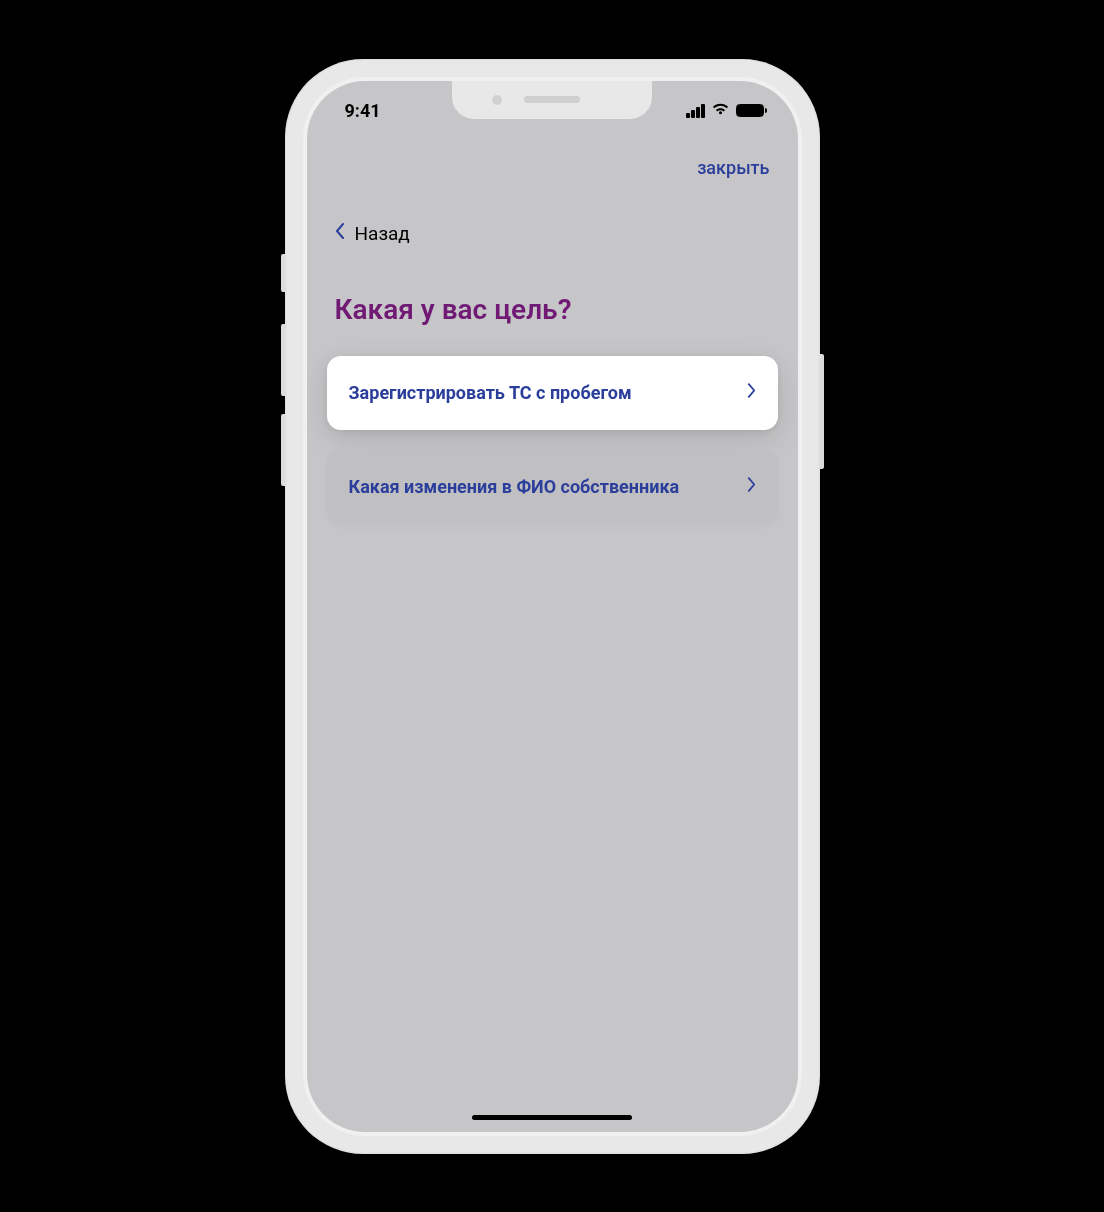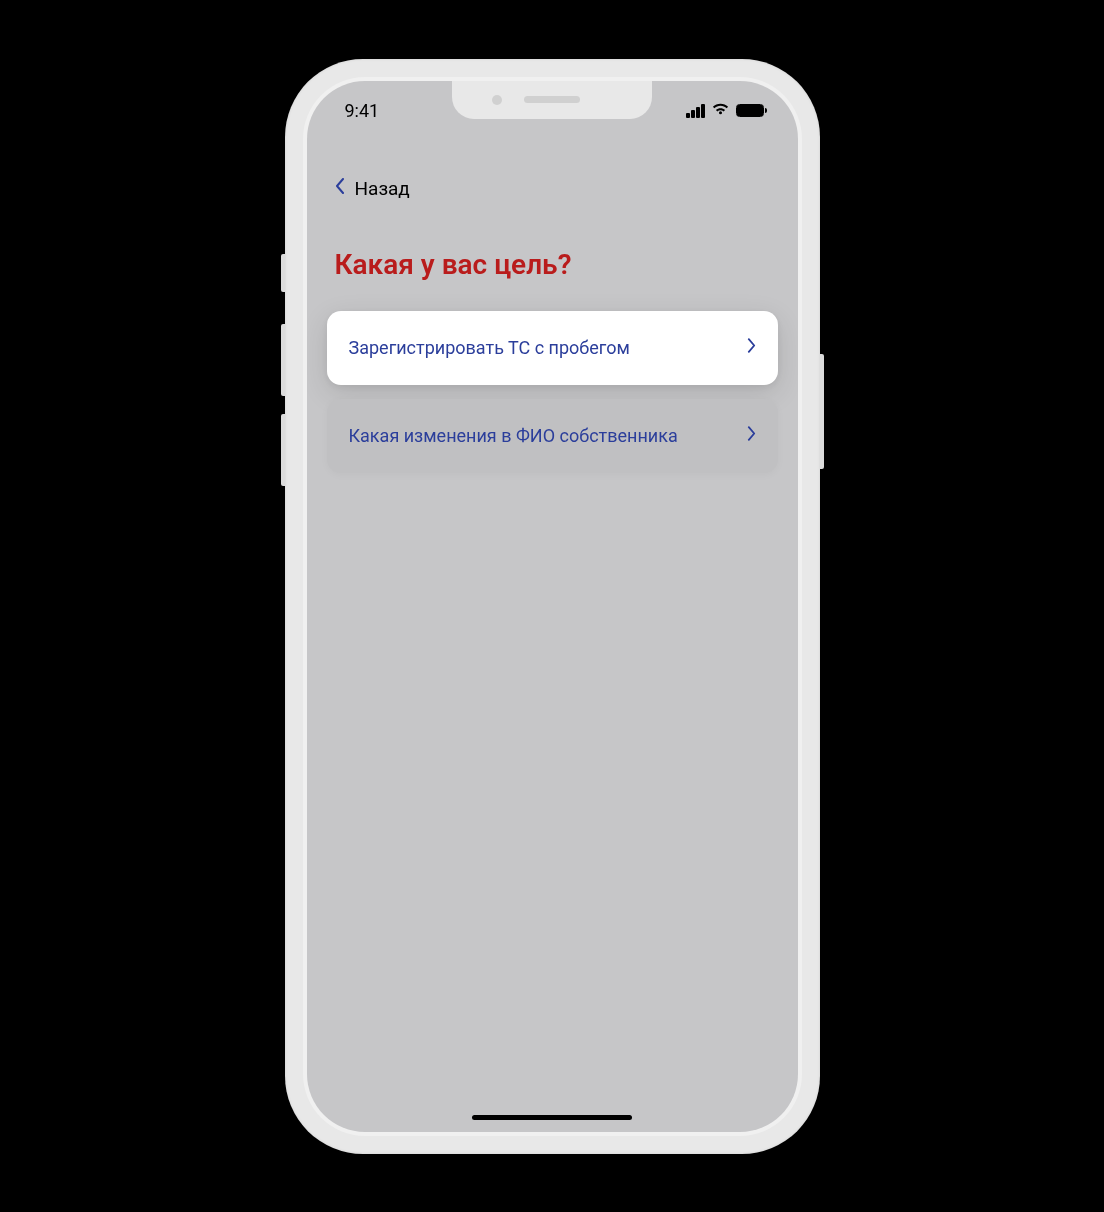--- a/index.html
+++ b/index.html
@@ -98,21 +98,21 @@
       height: 52px;
       display: flex;
       align-items: center;
       justify-content: space-between;
       padding: 0 34px 0 38px;
       padding-top: 8px;
       position: relative;
       z-index: 50;
     }
     .status-time {
-      font-weight: 400;
+      font-weight: 700;
       font-size: 18px;
       color: #000;
     }
     .status-icons {
       display: flex;
       align-items: center;
       gap: 6px;
     }
     .signal-icon { display: flex; align-items: flex-end; gap: 1.5px; }
     .signal-bar { width: 3.5px; background: #000; border-radius: 1px; }
@@ -147,28 +147,29 @@
     .back-text {
       font-size: 19px;
       color: #000000;
       font-weight: 400;
     }
     
     .page-title {
       padding: 48px 28px 0 28px;
       font-size: 28px;
       font-weight: 600;
-      color: #b91c1c;
+      color: #701a75;
     }
     
     .options {
       padding: 30px 20px 0 20px;
       display: flex;
       flex-direction: column;
-      gap: 14px;
+      gap: 20px;
+      font-weight: bold;
     }
     
     .option-card {
       background: #c0c0c2;
       border-radius: 14px;
       padding: 24px 22px;
       display: flex;
       align-items: center;
       justify-content: space-between;
       cursor: pointer;
@@ -230,20 +231,23 @@
               <svg viewBox="0 0 20 14" fill="#000">
                   <path d="M10 12.5a1.6 1.6 0 100-3.2 1.6 1.6 0 000 3.2zM10 6.2c-1.8 0-3.5.7-4.8 1.9l1.5 1.5c.9-.8 2-1.3 3.3-1.3s2.4.5 3.3 1.3l1.5-1.5C13.5 6.9 11.8 6.2 10 6.2zM10 1.5c-3.1 0-5.9 1.2-8 3.1l1.5 1.5C5.2 4.6 7.5 3.6 10 3.6s4.8 1 6.5 2.5L18 4.6C15.9 2.7 13.1 1.5 10 1.5z"></path>
                 </svg>
             </div>
             <div class="battery-icon">
               <div class="battery-fill"></div>
             </div>
           </div>
         </div>
 
+        <div class="header-close">
+          <span class="close-btn">закрыть</span>
+        </div>
 
         <div class="back-row">
           <span class="back-chevron">
             <svg viewBox="0 0 10 16" fill="none" stroke="#2b3e9b" stroke-width="2" stroke-linecap="round" stroke-linejoin="round">
                 <polyline points="8,1 2,8 8,15"></polyline>
               </svg>
           </span>
           <span class="back-text">Назад</span>
         </div>
 

